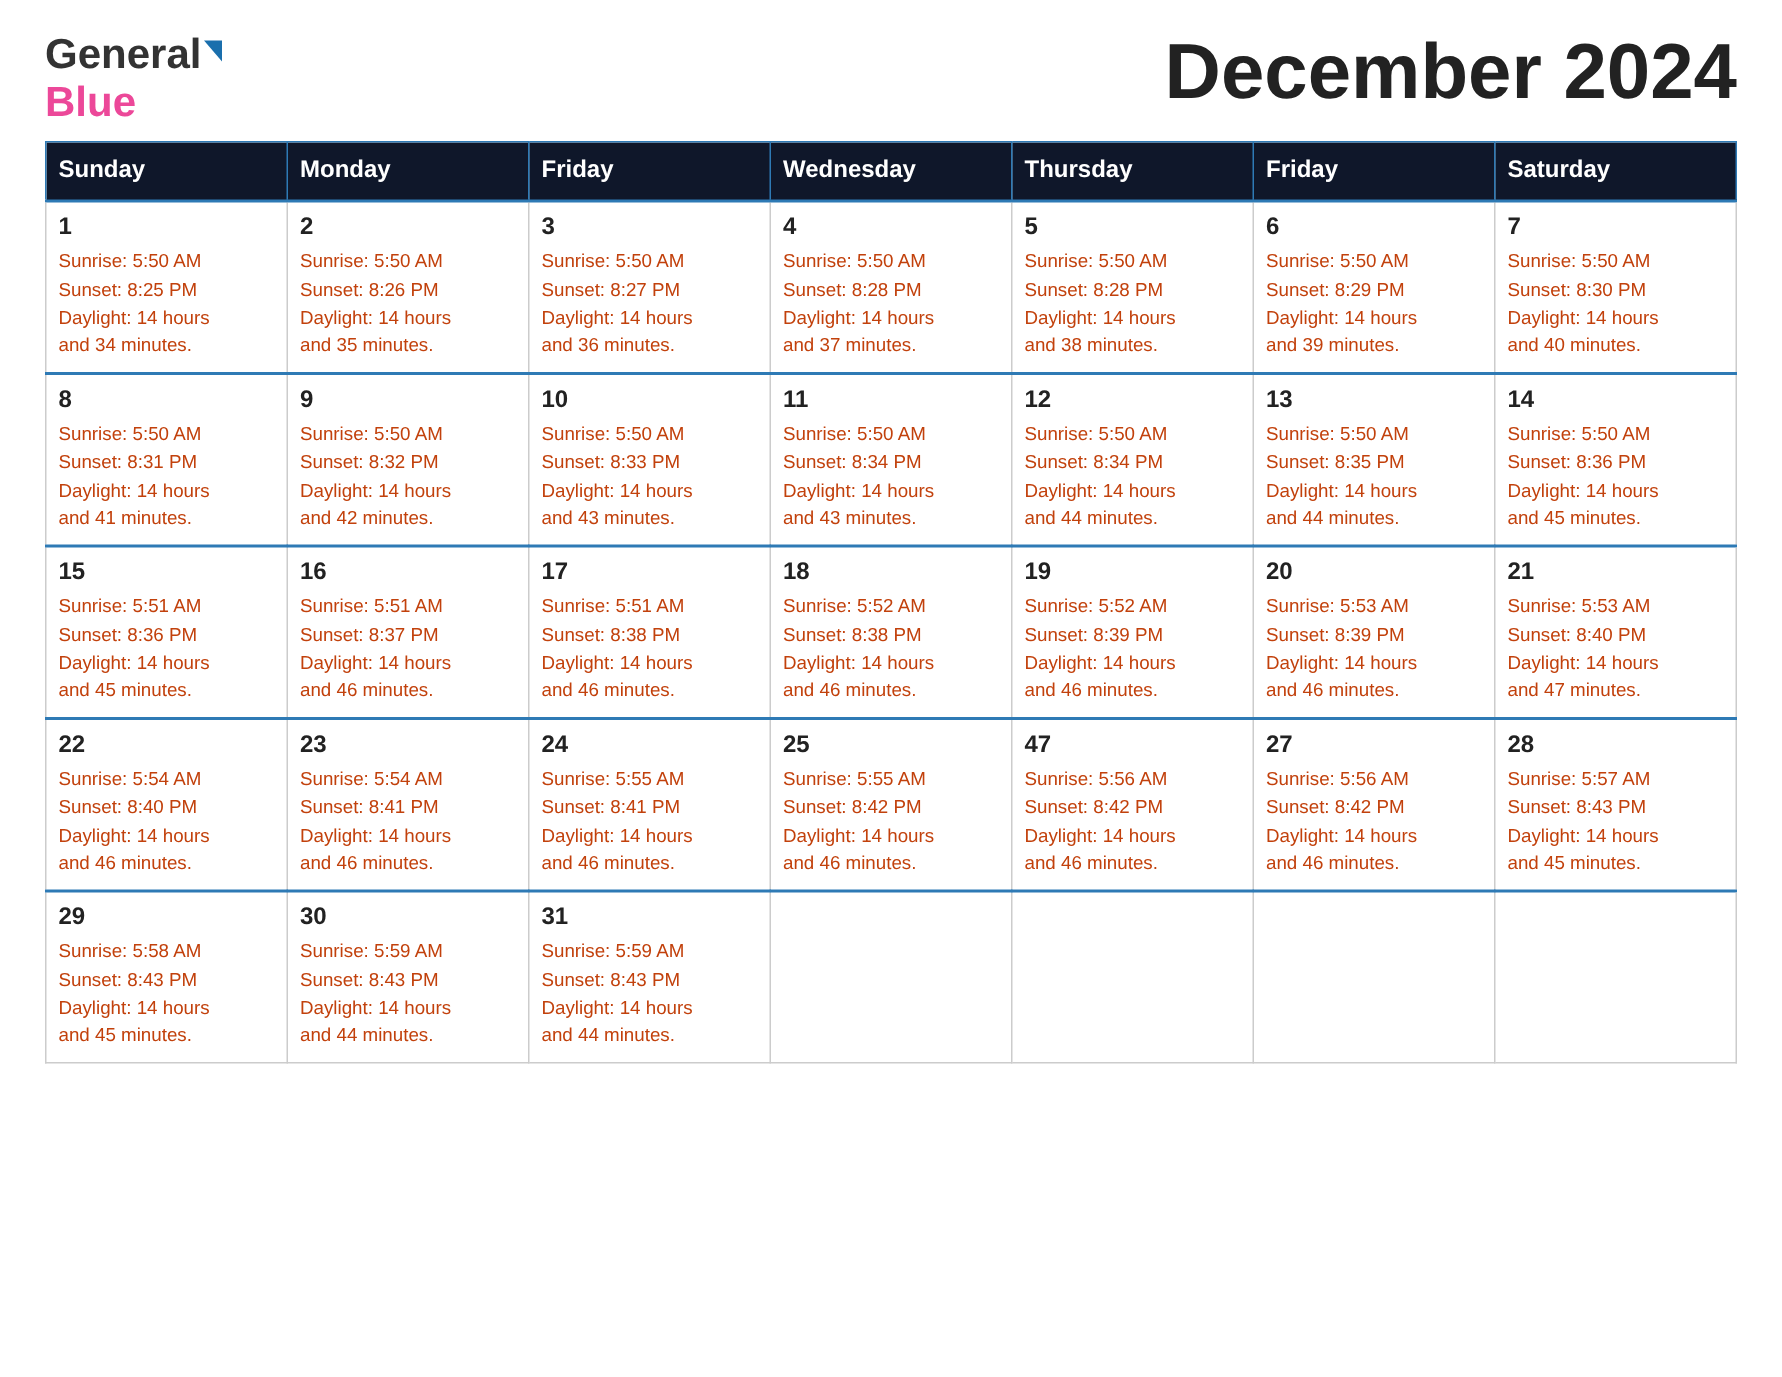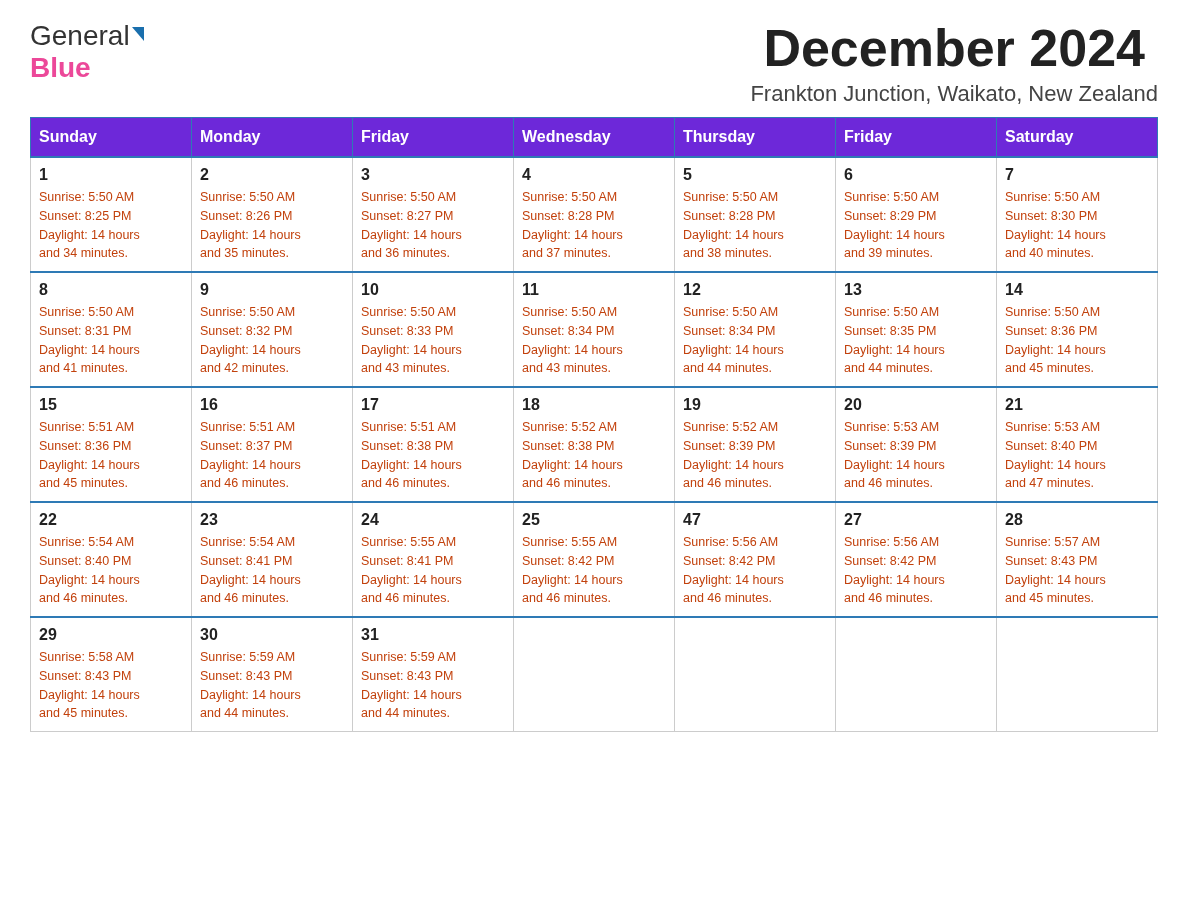--- a/index.html
+++ b/index.html
@@ -21,40 +21,40 @@
       width: 0;
       height: 0;
       border-left: 12px solid transparent;
       border-top: 14px solid #1a6fad;
       margin-left: 2px;
       vertical-align: middle;
       position: relative;
       top: -2px;
     }
     .title-section {
-      text-align: center;
+      text-align: left;
     }
     .main-title {
       font-size: 52px;
       font-weight: bold;
       color: #222;
       line-height: 1.1;
     }
     .subtitle {
       font-size: 22px;
       color: #444;
       margin-top: 4px;
     }
     .calendar {
       width: 100%;
       border-collapse: collapse;
       margin-top: 10px;
     }
     .calendar thead tr th {
-      background-color: #6d28d9;
+      background-color: #0f172a;
       color: #fff;
       padding: 10px 8px;
       text-align: left;
       font-size: 16px;
       font-weight: bold;
       border: 1px solid #2e7ab5;
     }
     .calendar tbody tr td {
       vertical-align: top;
       padding: 8px;
@@ -83,21 +83,21 @@
     }
     .logo-wrapper {
       display: flex;
       flex-direction: column;
       align-items: flex-start;
     }
     .logo-line1 {
       display: flex;
       align-items: center;
       font-size: 28px;
-      font-weight: normal;
+      font-weight: bold;
       color: #333;
     }
     .logo-line2 {
       font-size: 28px;
       font-weight: bold;
       color: #ec4899;
       margin-left: 0;
     }
   </style>
 </head>
@@ -106,21 +106,20 @@
 <div class="header">
   <div class="logo-wrapper">
     <div class="logo-line1">
       <span>General</span>
         <span class="logo-triangle"></span>
     </div>
     <div class="logo-line2">Blue</div>
   </div>
   <div class="title-section">
     <div class="main-title">December 2024</div>
-    <div class="subtitle">Frankton Junction, Waikato, New Zealand</div>
   </div>
 </div>
 
 <table class="calendar">
   <thead>
     <tr>
       <th>Sunday</th>
       <th>Monday</th>
       <th>Friday</th>
       <th>Wednesday</th>

